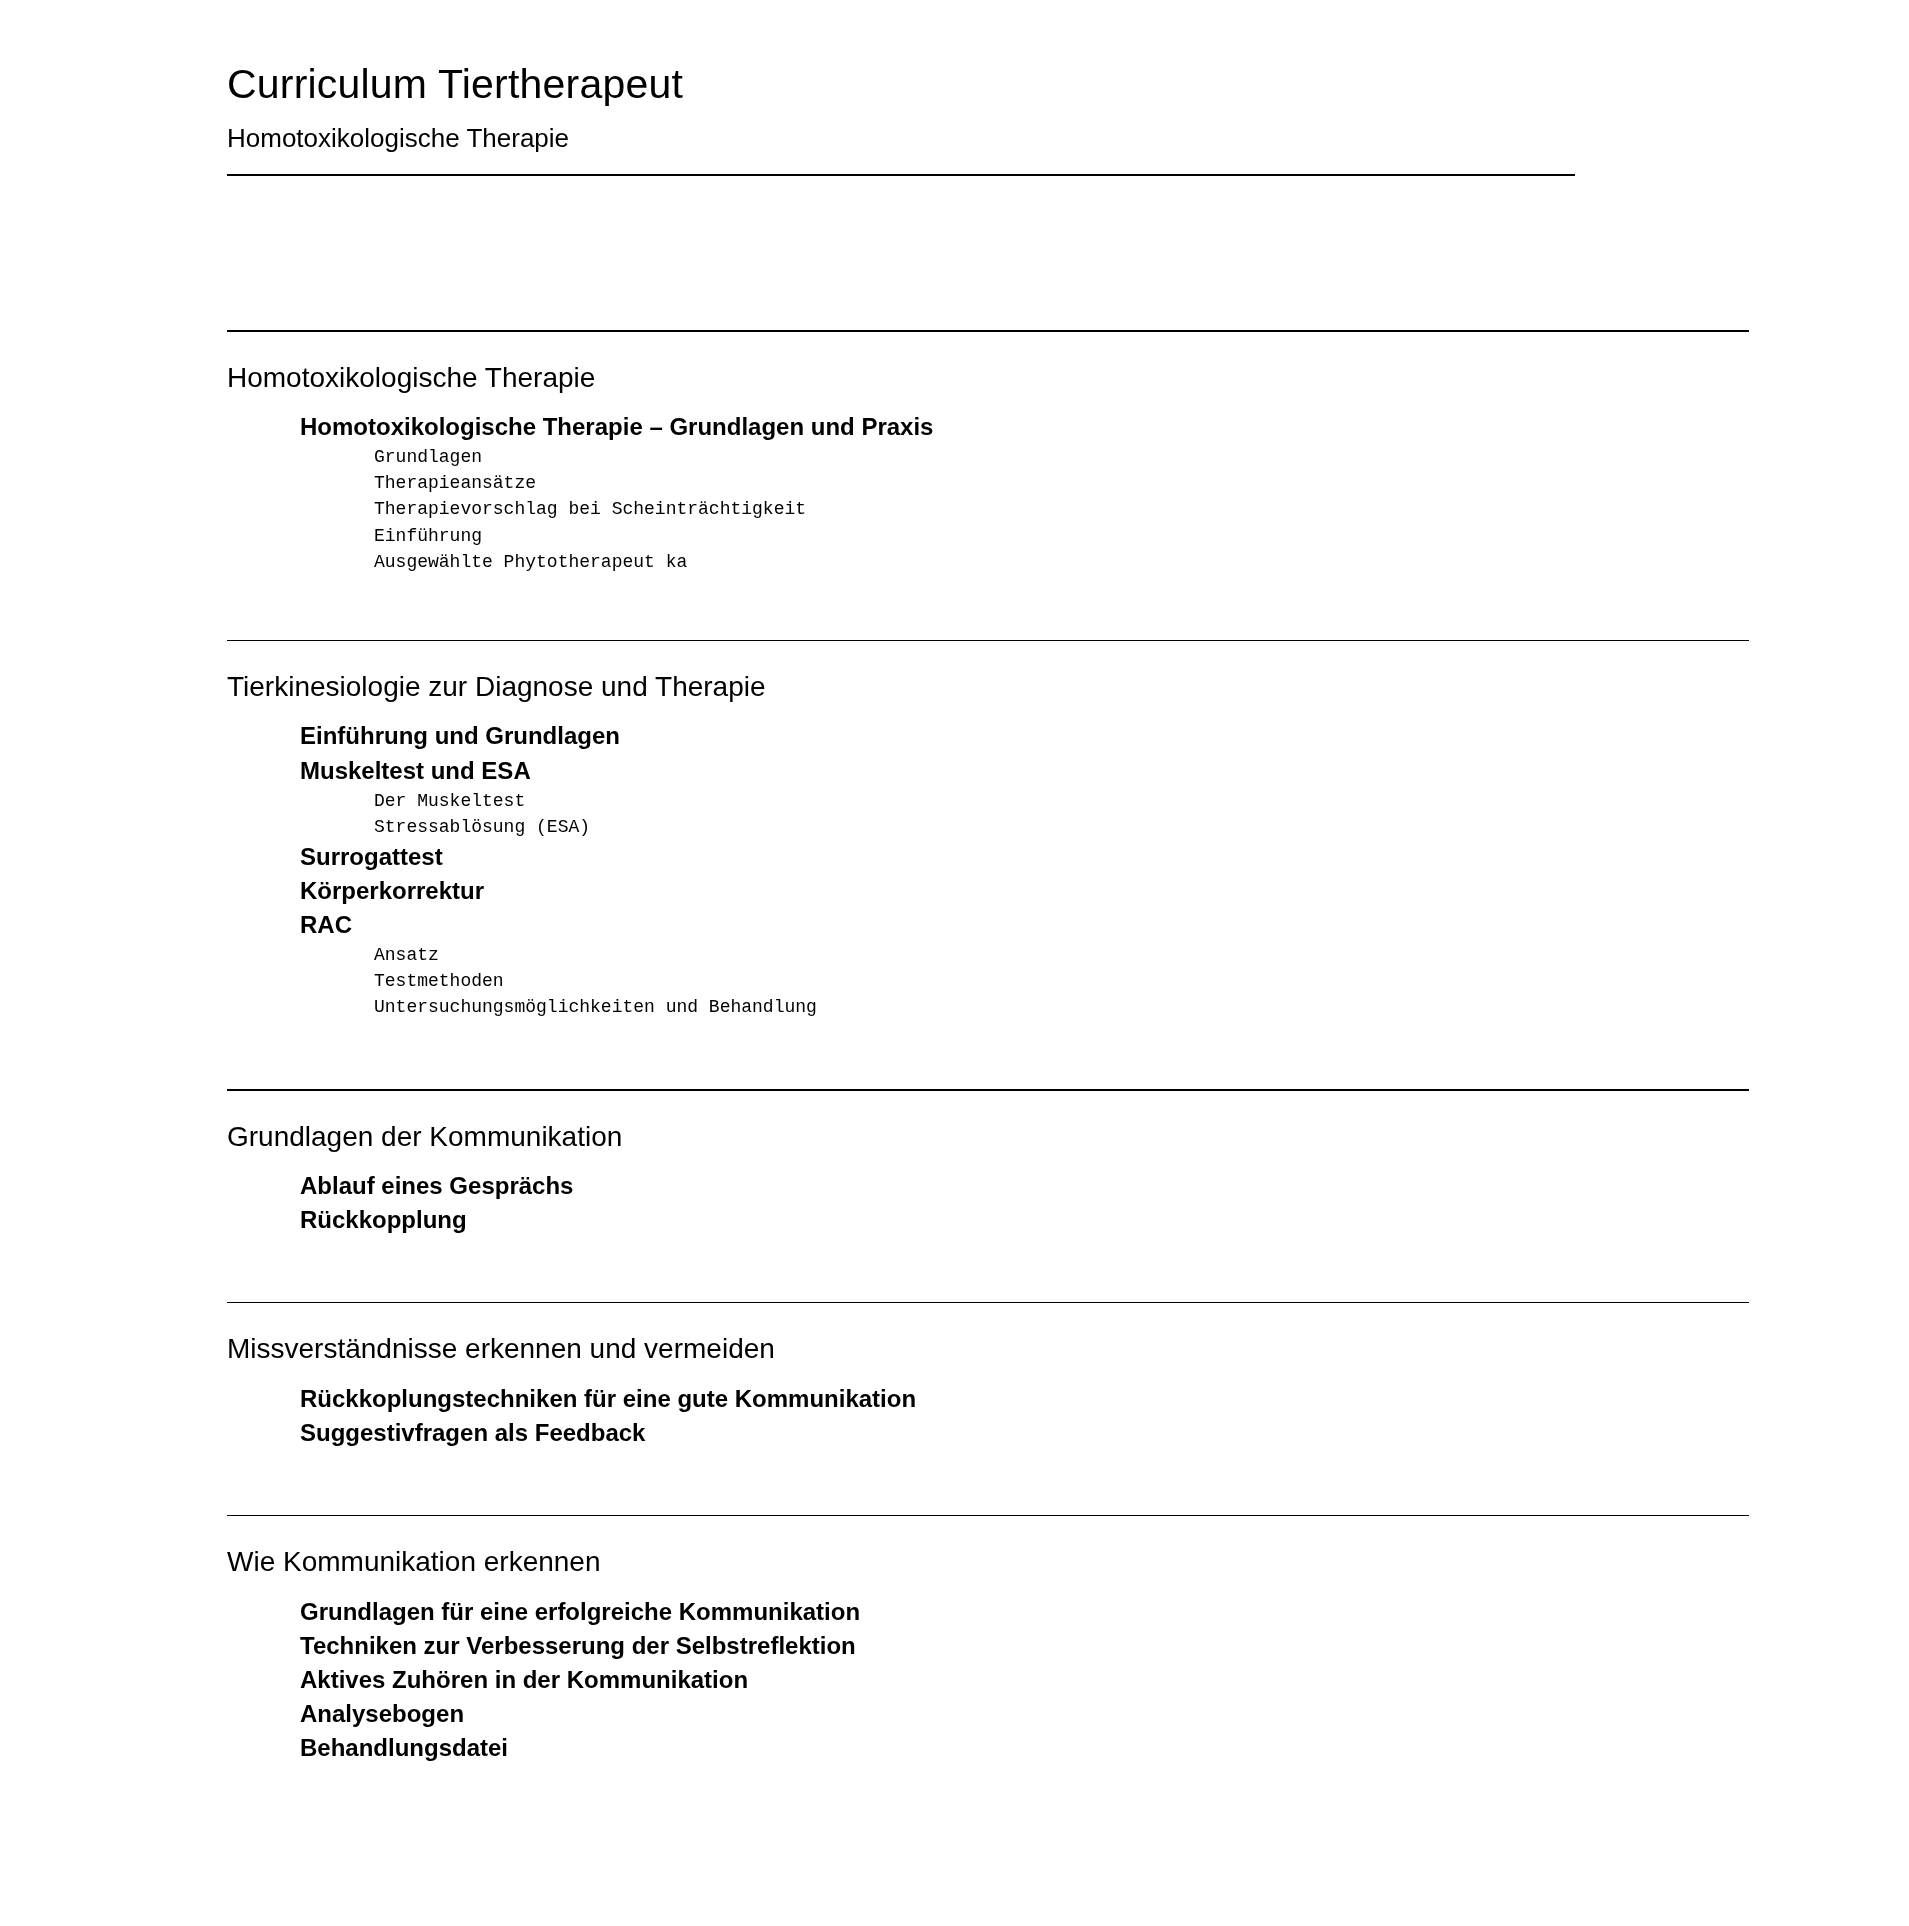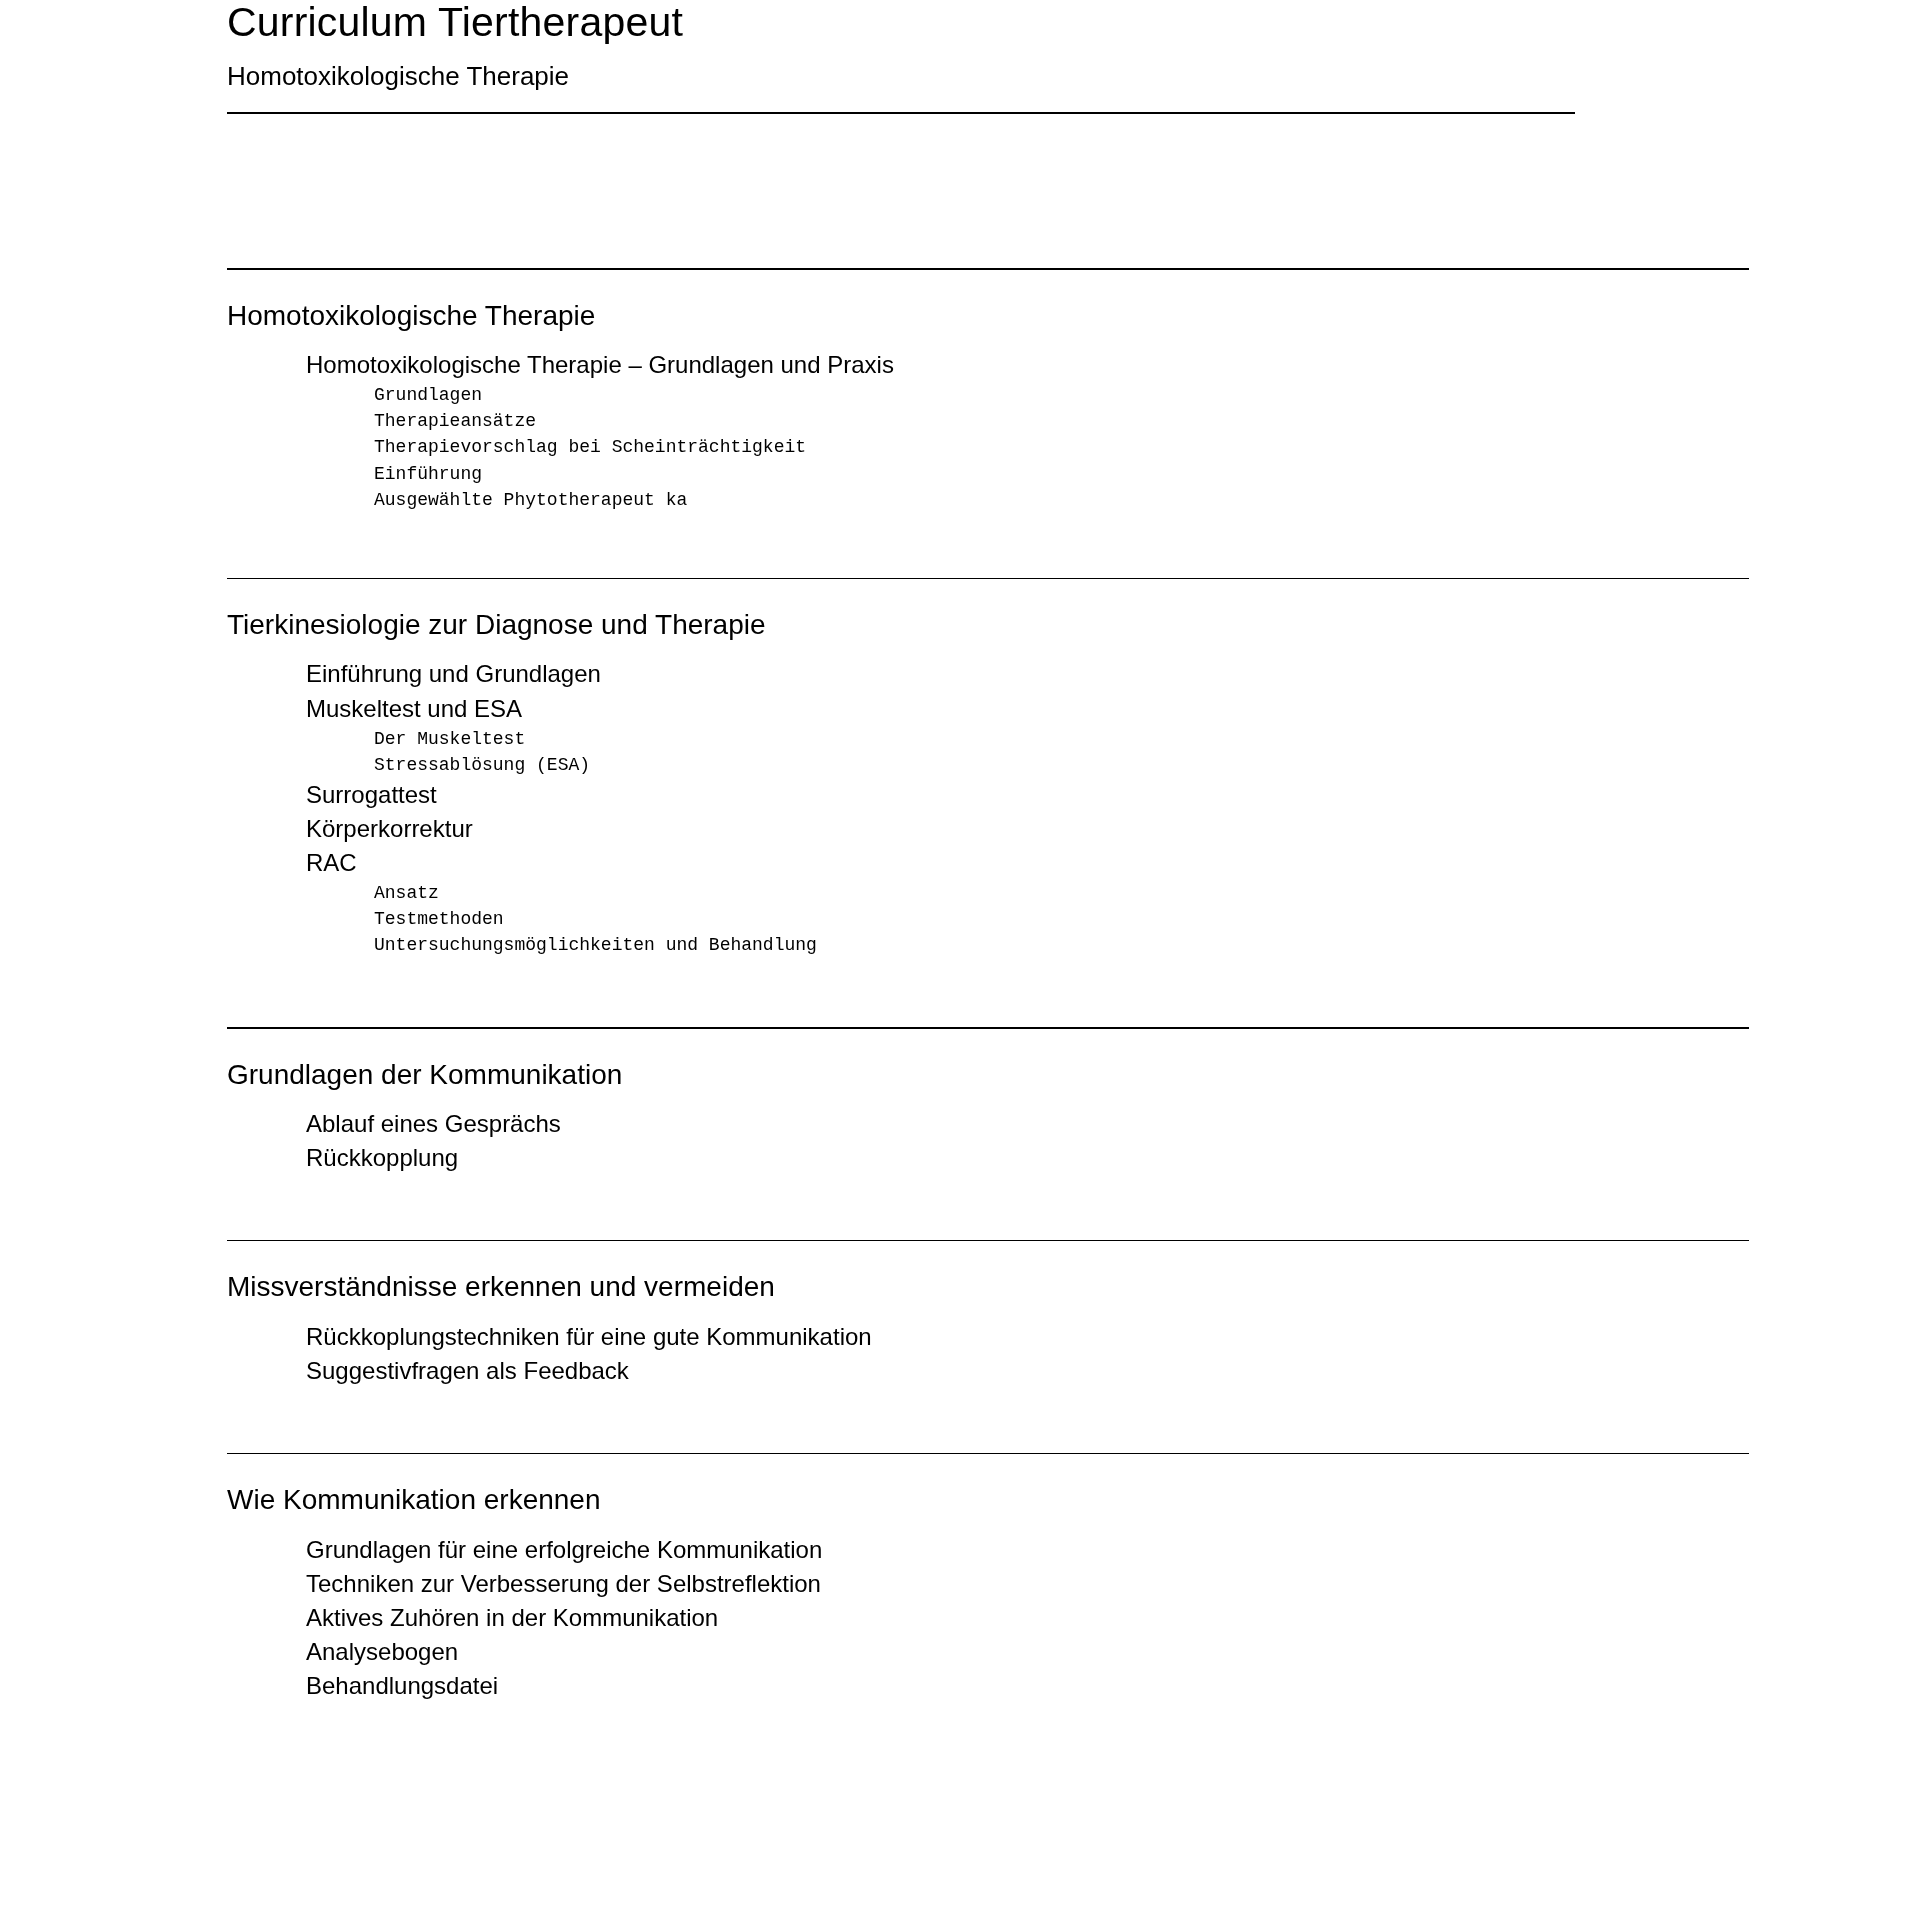--- a/index.html
+++ b/index.html
@@ -26,20 +26,21 @@
     top: 0;
     width: 1522px;
   }
 
   
   .doc-title {
     font-size: 41px;
     font-weight: 400;
     letter-spacing: 0.2px;
     margin: 0;
+    padding-top: 62px;
     line-height: 1.12;
   }
   .doc-subtitle {
     font-size: 26px;
     font-weight: 400;
     margin: 0;
     padding-top: 14.6px;
     line-height: 1.2;
   }
   .header-rule {
@@ -72,24 +73,23 @@
     margin: 0;
     padding: 0;
     list-style: none;
     padding-top: 16px;
   }
   .topic {
     margin-left: 73px;
   }
   .topic-label {
     font-size: 24px;
-    font-weight: 400;
+    font-weight: 700;
     line-height: 1.42;
     white-space: pre-wrap;
-    margin-left: 6px;
   }
   .sub-list {
     margin: 0;
     padding: 0;
     list-style: none;
   }
   .sub-item {
     font-size: 18px;
     font-weight: 400;
     line-height: 1.45;

